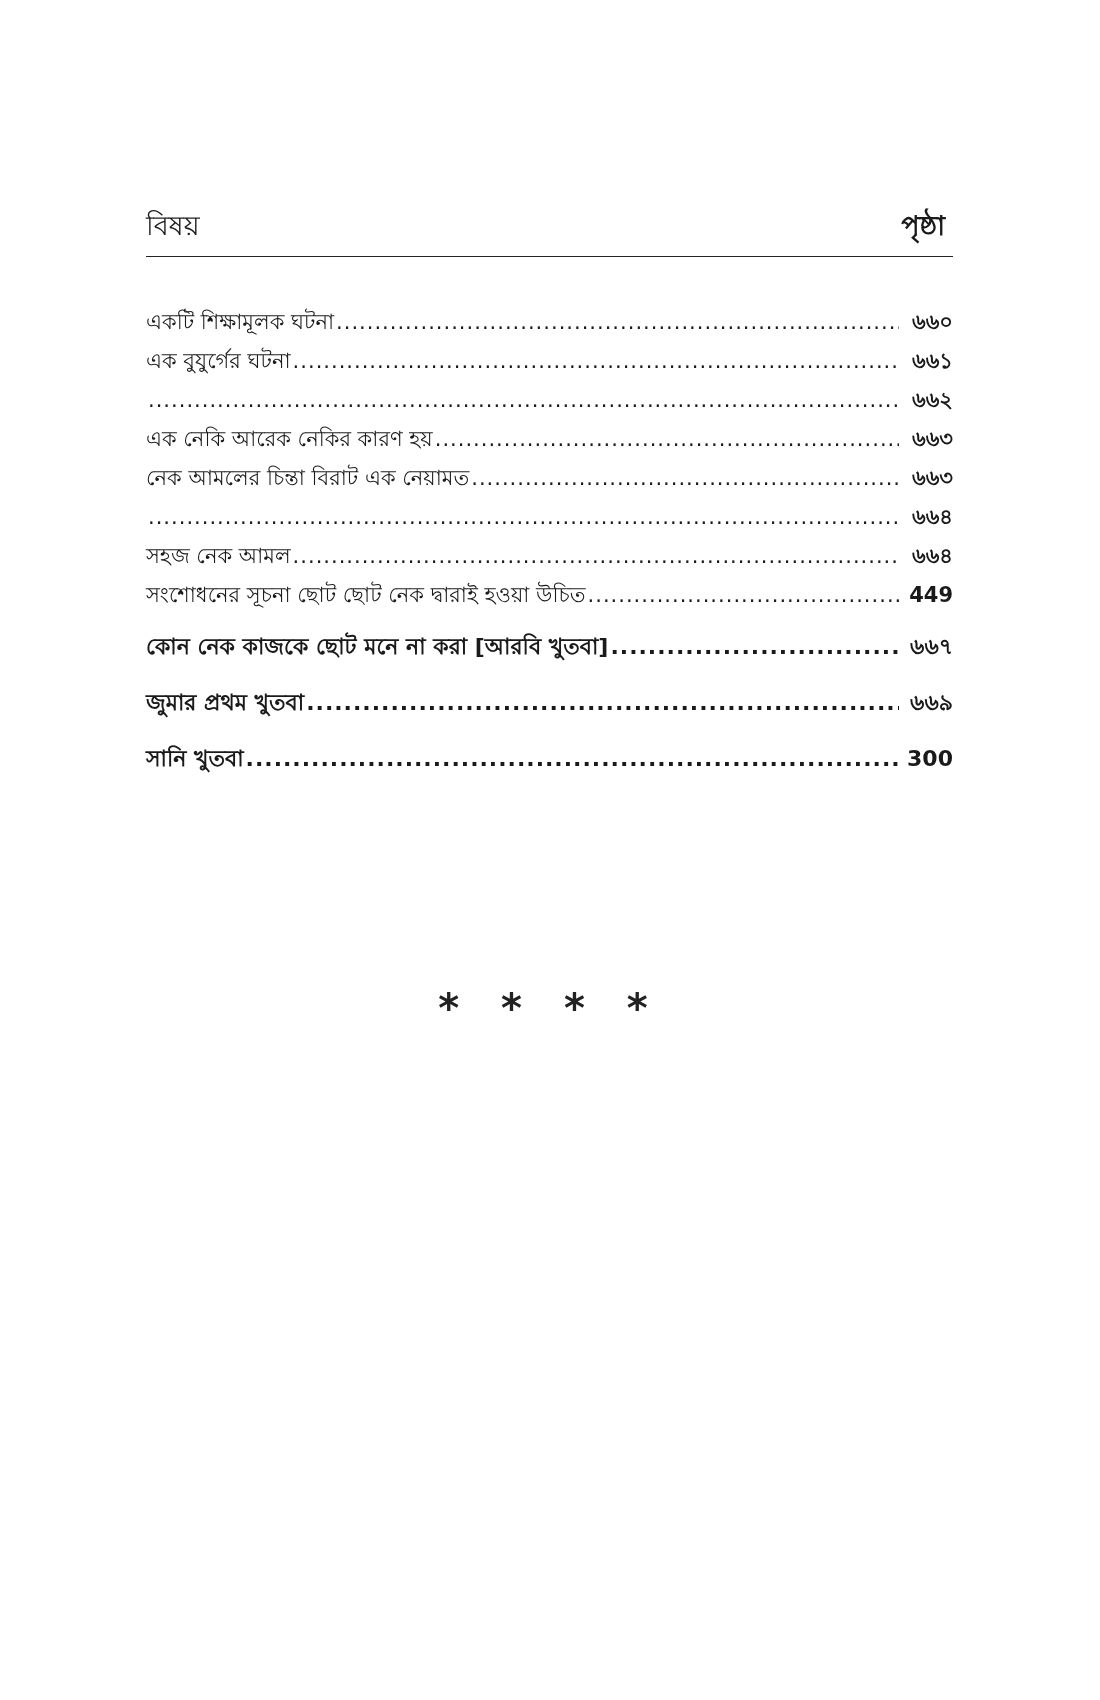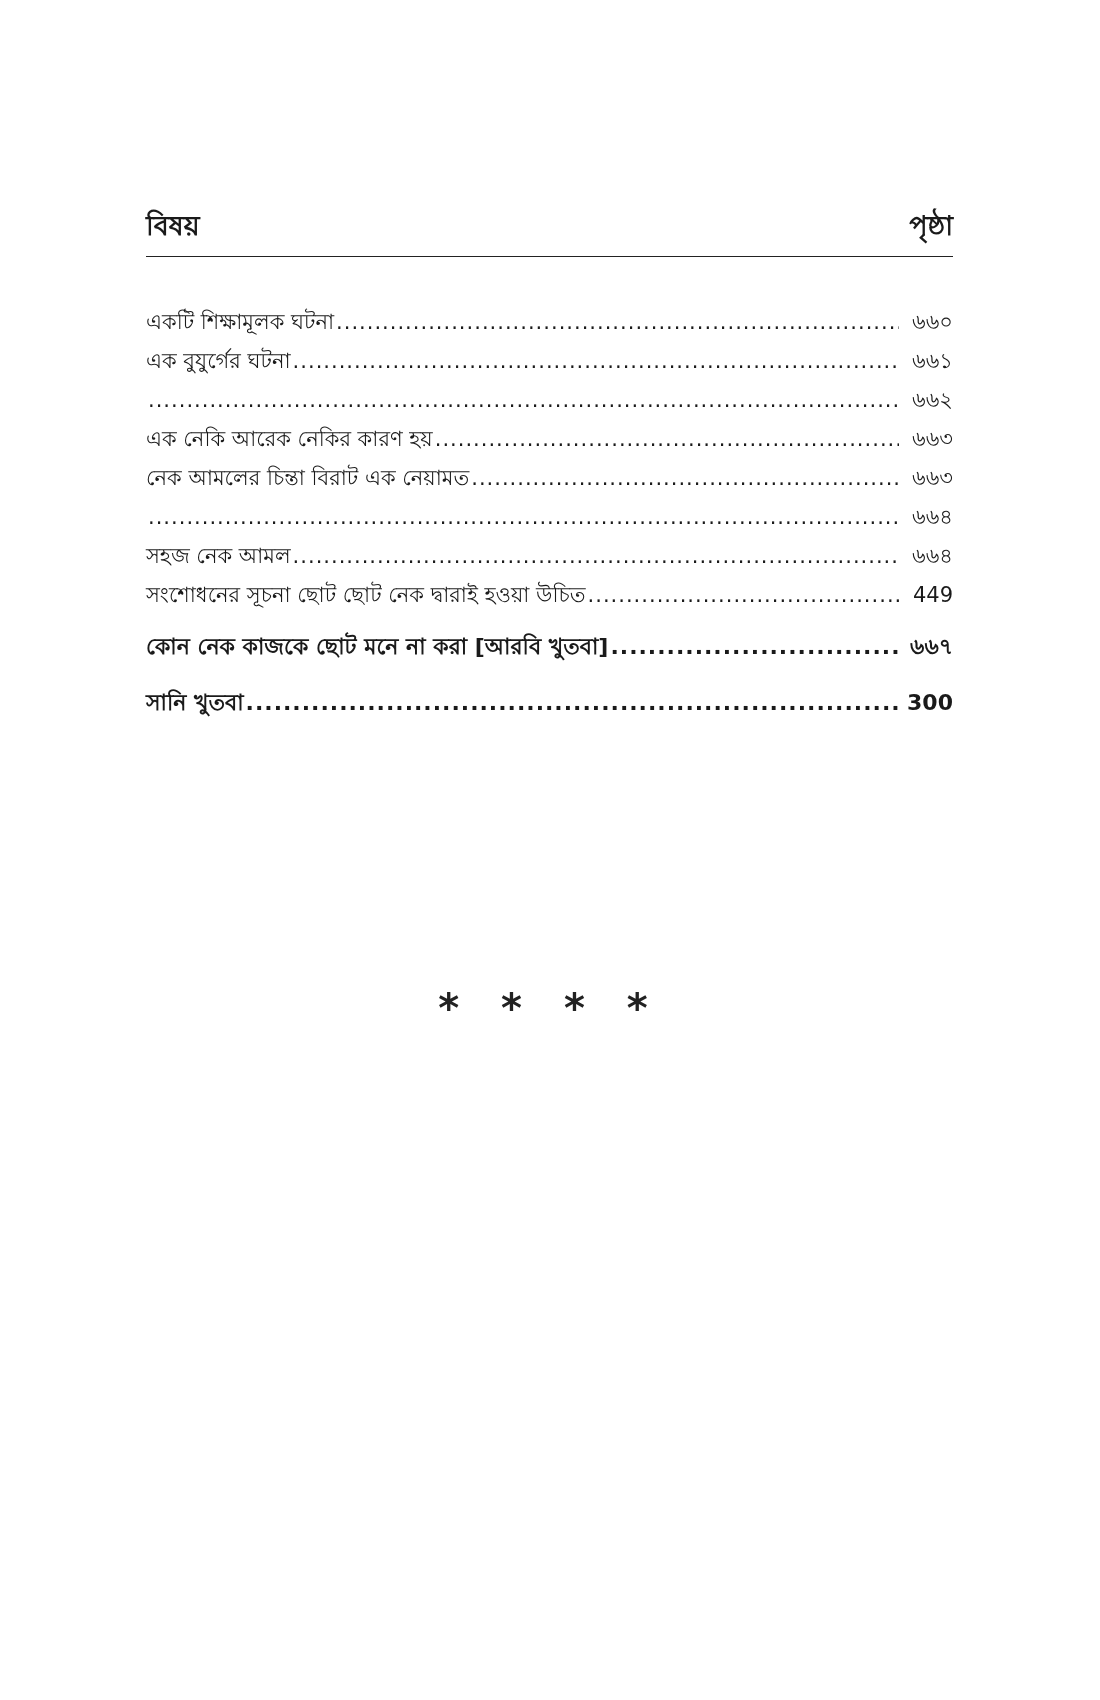--- a/index.html
+++ b/index.html
@@ -1,28 +1,28 @@
 <!DOCTYPE html>
 <html><head>
 <meta charset="utf-8">
 <style>
   html, body { margin:0; padding:0; background:#ffffff; }
   body { width:1100px; height:1700px; position:relative; overflow:hidden;
          font-family:"DejaVu Sans", sans-serif; color:#1a1a1a; }
   .page { position:absolute; left:146px; top:0; width:807px; }
   .header { position:absolute; top:210px; left:0; width:807px; height:46px;
             border-bottom:1.5px solid #222; }
-  .header .h-left { position:absolute; left:0; bottom:6px; font-size:27px; font-weight:bold; }
-  .header .h-right { position:absolute; right:0; bottom:6px; font-size:27px; font-weight:bold;font-family:Liberation Serif, serif; }
+  .header .h-left { position:absolute; left:0; bottom:6px; font-size:27px; font-weight:normal; }
+  .header .h-right { position:absolute; right:8px; bottom:6px; font-size:27px; font-weight:bold;font-family:Liberation Serif, serif; }
   .toc { position:absolute; top:303px; left:0; width:807px; }
   .row { display:flex; align-items:baseline; width:807px; font-size:21px; line-height:39px; height:39px; }
   .row .title { white-space:nowrap; }
   .row .dots { flex:1; overflow:hidden; white-space:nowrap; margin:0 2px; letter-spacing:1px; }
   .row .dots::after { content:"............................................................................................................................................................................................................................"; }
-  .row .page-num { white-space:nowrap; min-width:52px; text-align:right; }
+  .row .page-num { white-space:nowrap; min-width:52px; text-align:right;font-weight:bold; }
   .row.bold { font-weight:bold; font-size:22px; height:56px; line-height:56px; }
   .row.bold.first { margin-top:4px;justify-content:center; }
   .stars { position:absolute; top:985px; left:0; width:1100px; text-align:center;
            font-size:40px; font-weight:bold; letter-spacing:14px; color:#222; }
 </style>
 </head>
 <body>
 
 <div class="page">
   <div class="header">
@@ -68,20 +68,25 @@
       <span class="title">সংশোধনের সূচনা ছোট ছোট নেক দ্বারাই হওয়া উচিত</span>
       <span class="dots"></span>
       <span class="page-num">449</span>
     </div>
     <div class="row bold first">
       <span class="title">কোন নেক কাজকে ছোট মনে না করা [আরবি খুতবা]</span>
       <span class="dots"></span>
       <span class="page-num">৬৬৭</span>
     </div>
     <div class="row bold">
+      <span class="title">জুমার প্রথম খুতবা</span>
+      <span class="dots"></span>
+      <span class="page-num">৬৬৯</span>
+    </div>
+    <div class="row bold">
       <span class="title">সানি খুতবা</span>
       <span class="dots"></span>
       <span class="page-num">300</span>
     </div>
   </div>
 </div>
 
 <div class="stars">* * * *</div>
 
 </body></html>

